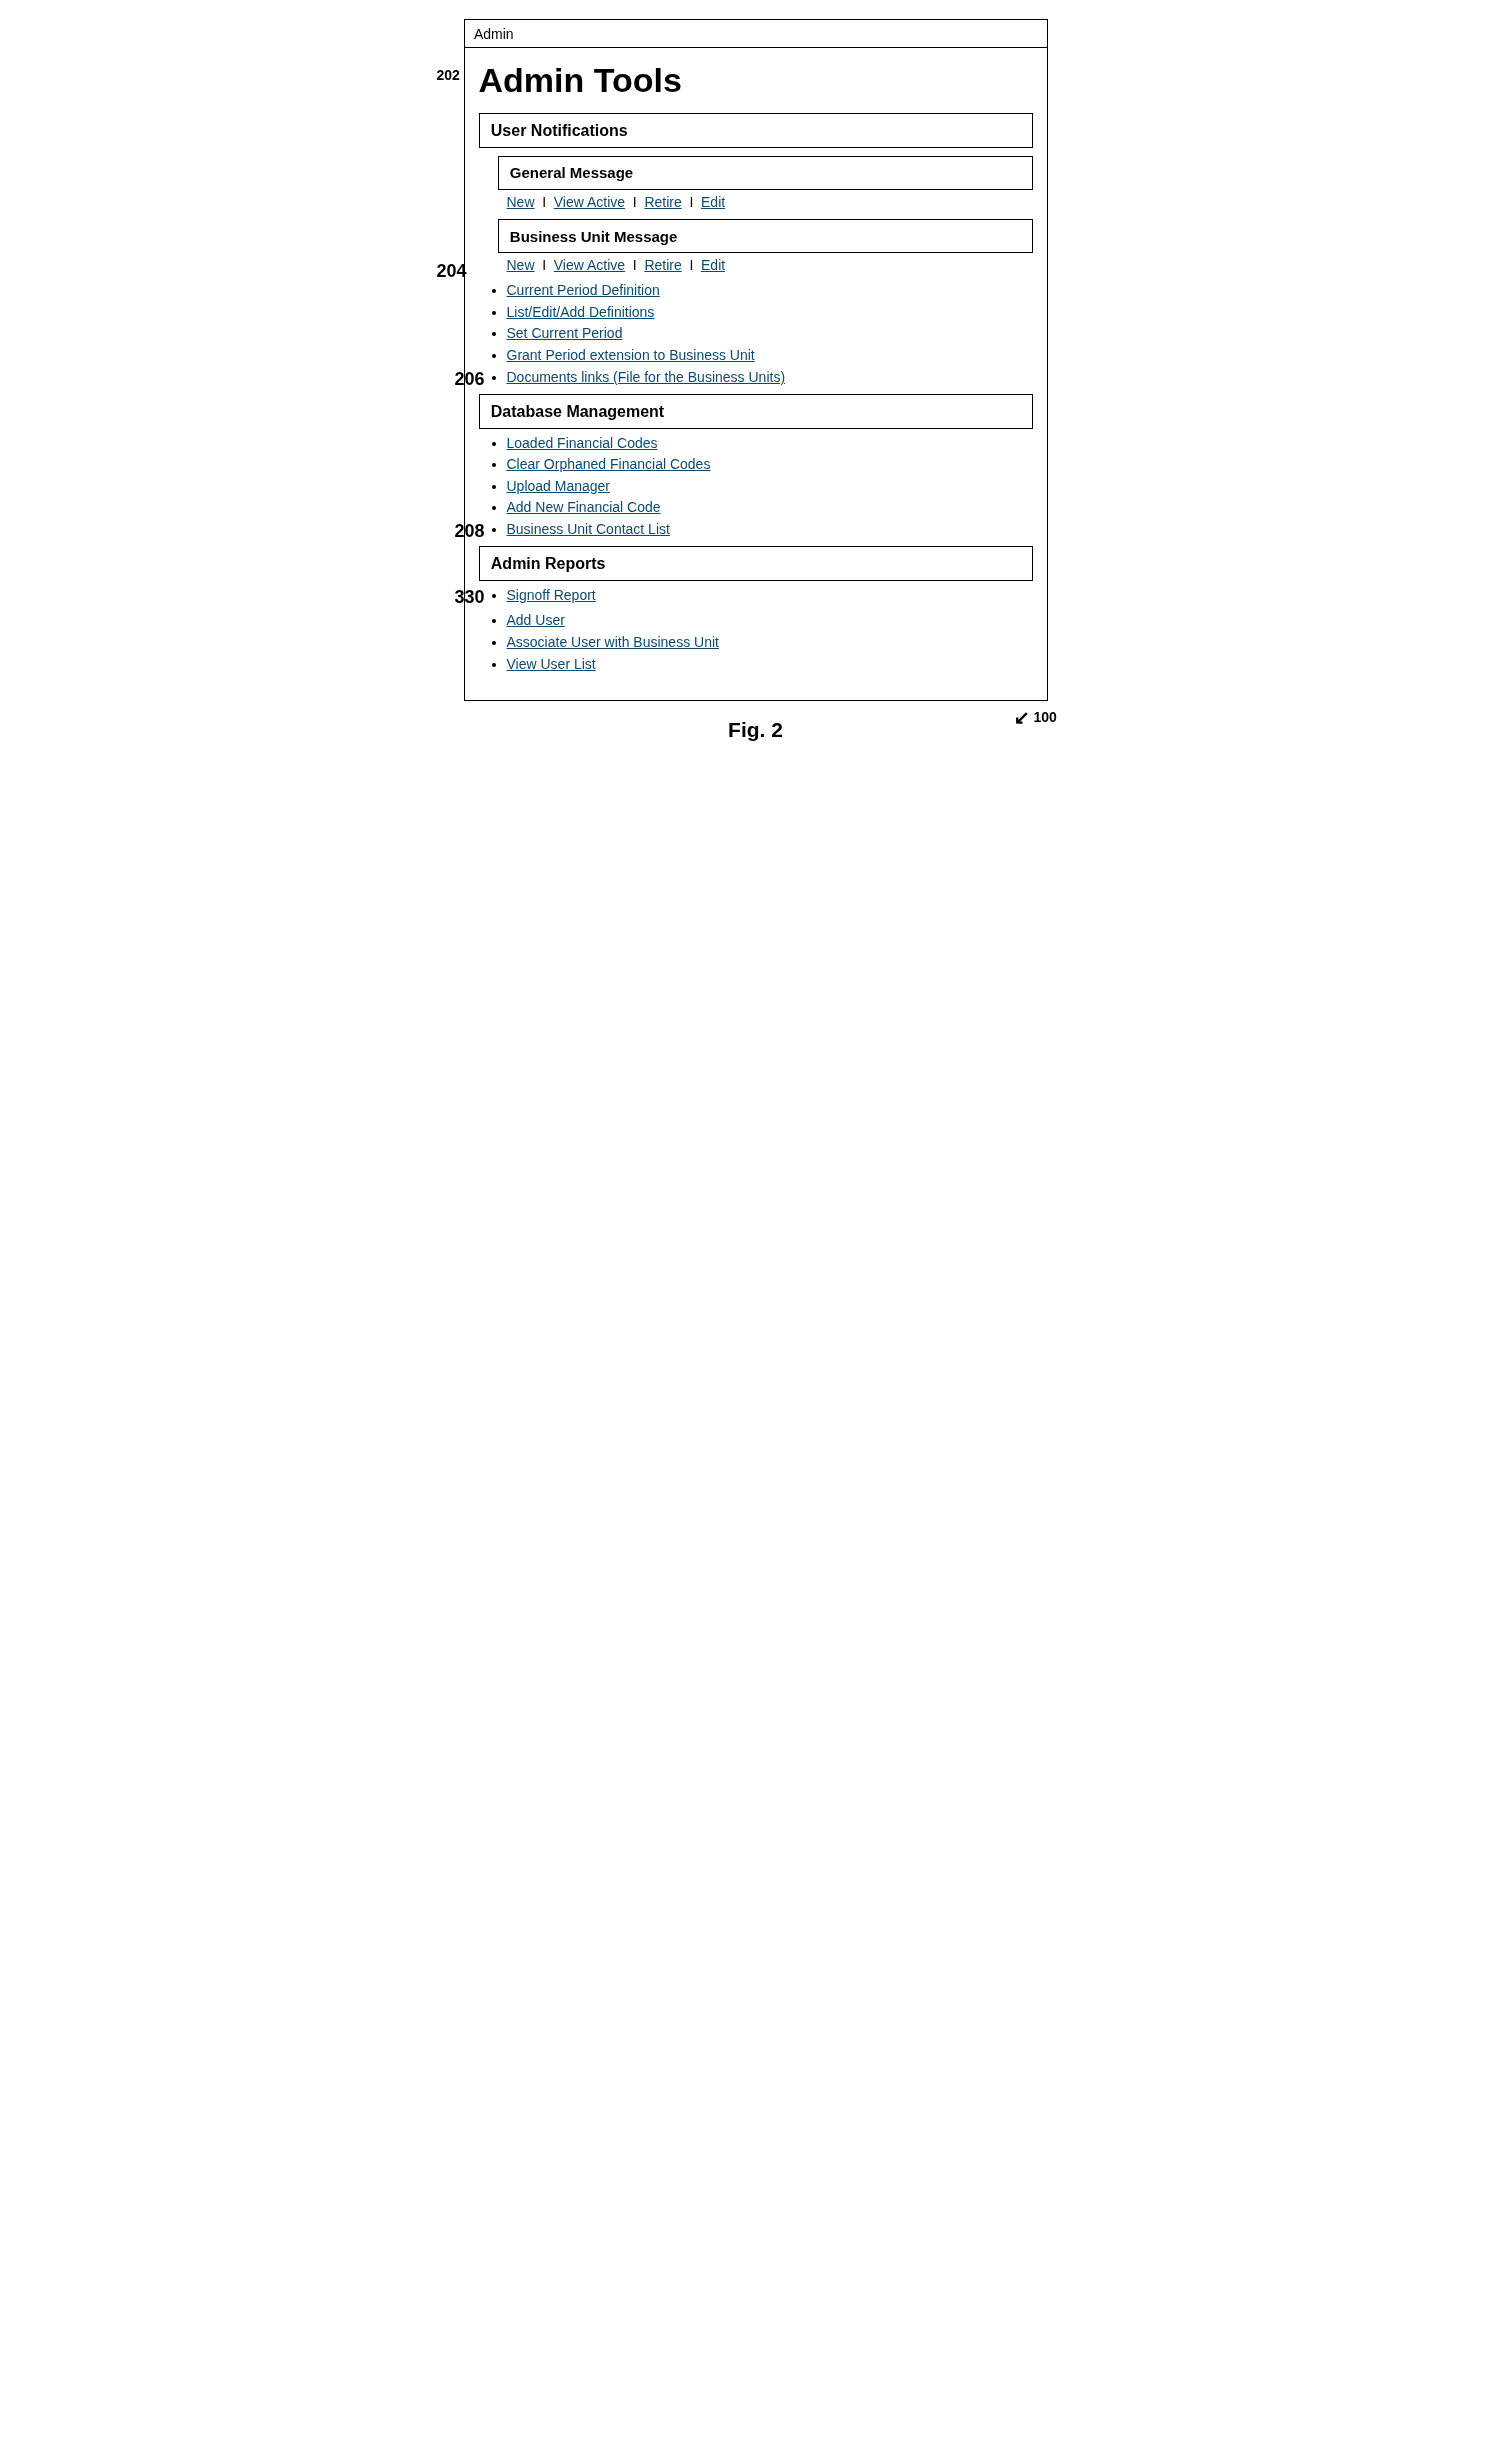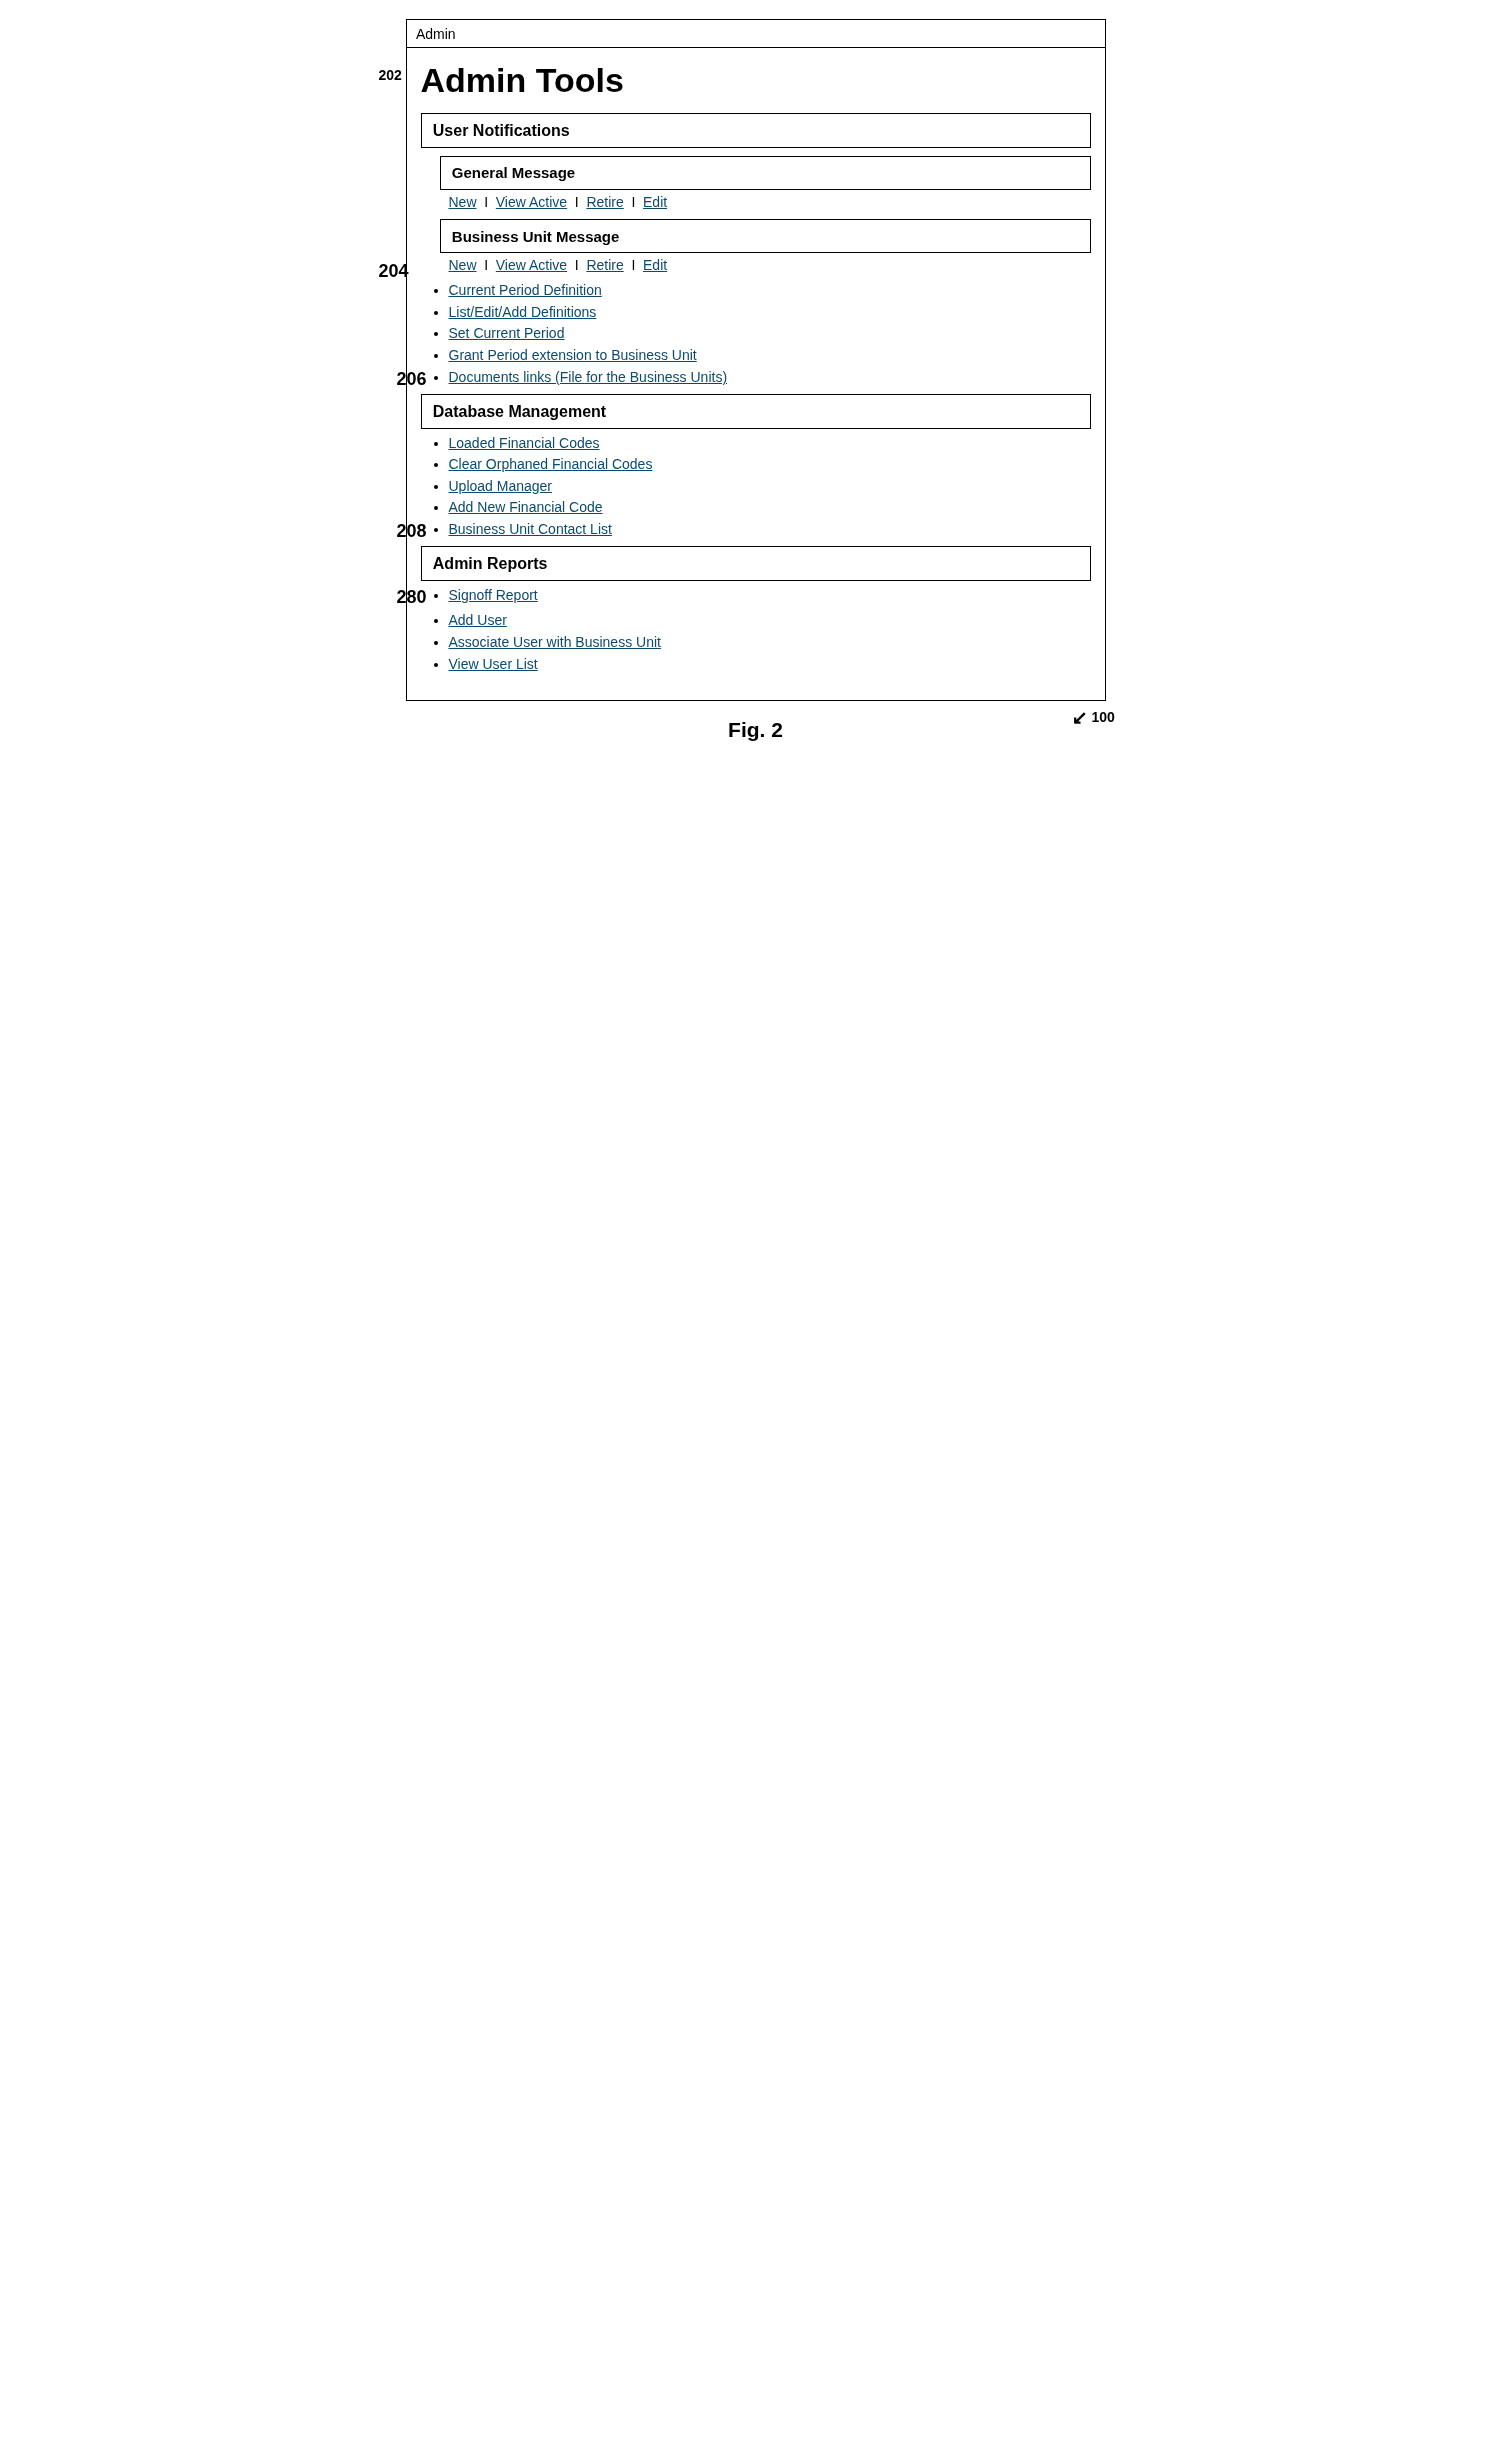--- a/index.html
+++ b/index.html
@@ -12,21 +12,21 @@
       background: #fff;
       font-family: Arial, sans-serif;
       display: flex;
       justify-content: center;
       align-items: flex-start;
       min-height: 100vh;
       padding: 19px;
     }
 
     .page-container {
-      width: 700px;
+      width: 584px;
       position: relative;
     }
 
     .outer-border {
       border: 1.9px solid #000;
       padding: 0;
       position: relative;
     }
 
     .breadcrumb-bar {
@@ -236,21 +236,21 @@
             <a>Business Unit Contact List</a>
           </li>
         </ul>
       </div>
 
       <div class="section-box">Admin Reports</div>
 
       <div class="section-with-ref">
         <ul class="bullet-list">
           <li class="section-with-ref">
-            <span class="inline-ref" style="top:0px; left:-52px;">280</span>
+            <span class="inline-ref" style="top:0px; left:-52px;">330</span>
             <a>Signoff Report</a>
           </li>
         </ul>
       </div>
 
 
       <div>
         <ul class="bullet-list">
           <li>
             <a>Add User</a>

